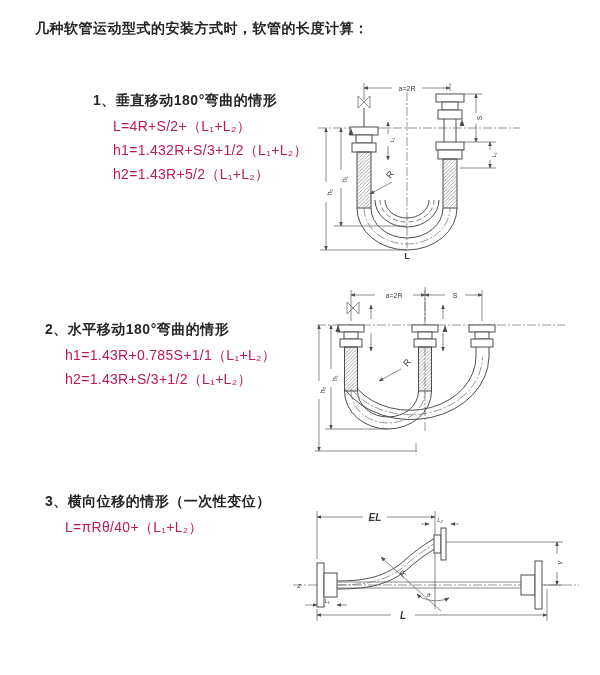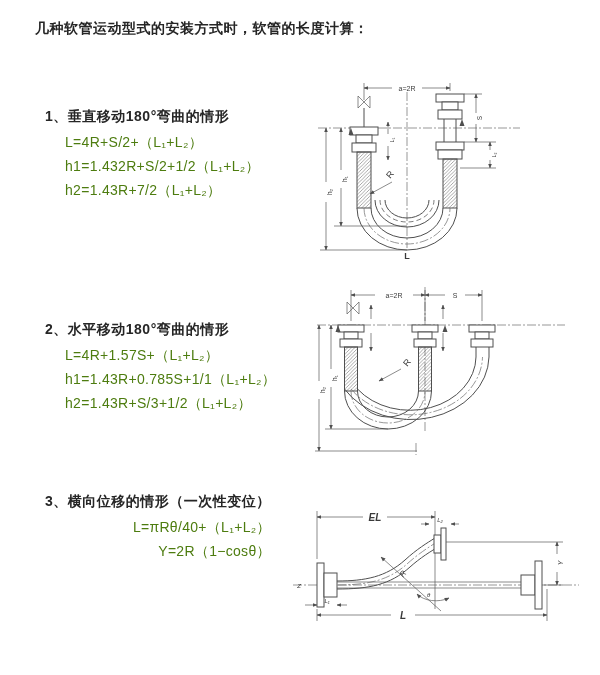--- a/index.html
+++ b/index.html
@@ -6,22 +6,22 @@
   .page{
     position:relative;width:600px;height:675px;background:#ffffff;overflow:hidden;
     font-family:"Liberation Sans","DejaVu Sans",sans-serif;color:#2d2d2d;padding-left:32px;
   }
   .doc-title{
     position:absolute;left:35px;top:20px;font-size:14px;font-weight:600;
     letter-spacing:0.5px;color:#262626;white-space:nowrap;
   }
   .section{position:absolute;left:45px;white-space:nowrap;}
   .section .heading{font-size:14px;font-weight:600;color:#262626;height:26px;letter-spacing:0.5px;}
-  .section .formula{font-size:14px;color:#4d7c0f;height:24px;padding-left:20px;letter-spacing:0.3px;}
-  .s1{top:108px;} .s2{top:290px;margin-top:31px;} .s3{top:493px;text-align:right;}
+  .section .formula{font-size:14px;color:#be185d;height:24px;padding-left:20px;letter-spacing:0.3px;}
+  .s1{top:92px;margin-left:48px;} .s2{top:290px;margin-top:31px;} .s3{top:493px;}
   .dia{position:absolute;}
   .d1{left:312px;top:72px;width:255px;height:190px;}
   .d2{left:313px;top:281px;width:285px;height:182px;}
   .d3{left:289px;top:497px;width:298px;height:150px;font-style:italic;}
   svg{display:block;}
   svg text{font-family:"Liberation Sans","DejaVu Sans",sans-serif;fill:#3a3a3a;}
   .ln{stroke:#4f4f4f;stroke-width:1;fill:none;}
   .thin{stroke:#5a5a5a;stroke-width:0.7;fill:none;}
   .cl{stroke:#6a6a6a;stroke-width:0.7;fill:none;stroke-dasharray:9 2 2 2;}
   .dash{stroke:#5a5a5a;stroke-width:0.8;fill:none;stroke-dasharray:5 3;}
@@ -31,35 +31,33 @@
 </head>
 <body>
 
 <div class="page">
 
   <div class="doc-title">几种软管运动型式的安装方式时，软管的长度计算：</div>
 
   <div class="section s1">
     <div class="heading">1、垂直移动180°弯曲的情形</div>
     <div class="formula">L=4R+S/2+（L₁+L₂）</div>
-    <div class="formula">h1=1.432R+S/2+1/2（L₁+L₂）</div>
-    <div class="formula">h2=1.43R+7/2（L₁+L₂）</div>
+    <div class="formula">h1=1.432R+S/3+1/2（L₁+L₂）</div>
+    <div class="formula">h2=1.43R+5/2（L₁+L₂）</div>
   </div>
 
   <div class="section s2">
     <div class="heading">2、水平移动180°弯曲的情形</div>
-    <div class="formula">L=4R+1.57S+（L₁+L₂）</div>
     <div class="formula">h1=1.43R+0.785S+1/1（L₁+L₂）</div>
     <div class="formula">h2=1.43R+S/3+1/2（L₁+L₂）</div>
   </div>
 
   <div class="section s3">
     <div class="heading">3、横向位移的情形（一次性变位）</div>
     <div class="formula">L=πRθ/40+（L₁+L₂）</div>
-    <div class="formula">Y=2R（1−cosθ）</div>
   </div>
 
   <div class="dia d1">
     <svg width="255" height="190" viewBox="0 0 255 190">
       <defs>
         <marker id="ar1" viewBox="0 0 10 10" refX="9" refY="5" markerWidth="7" markerHeight="7" orient="auto-start-reverse">
           <path d="M0,1 L10,5 L0,9 z" fill="#4f4f4f"></path>
         </marker>
         <pattern id="hatchA" patternUnits="userSpaceOnUse" width="3.5" height="3.5">
           <path d="M0,3.5 L3.5,0" stroke="#6f6f6f" stroke-width="0.6"></path>

